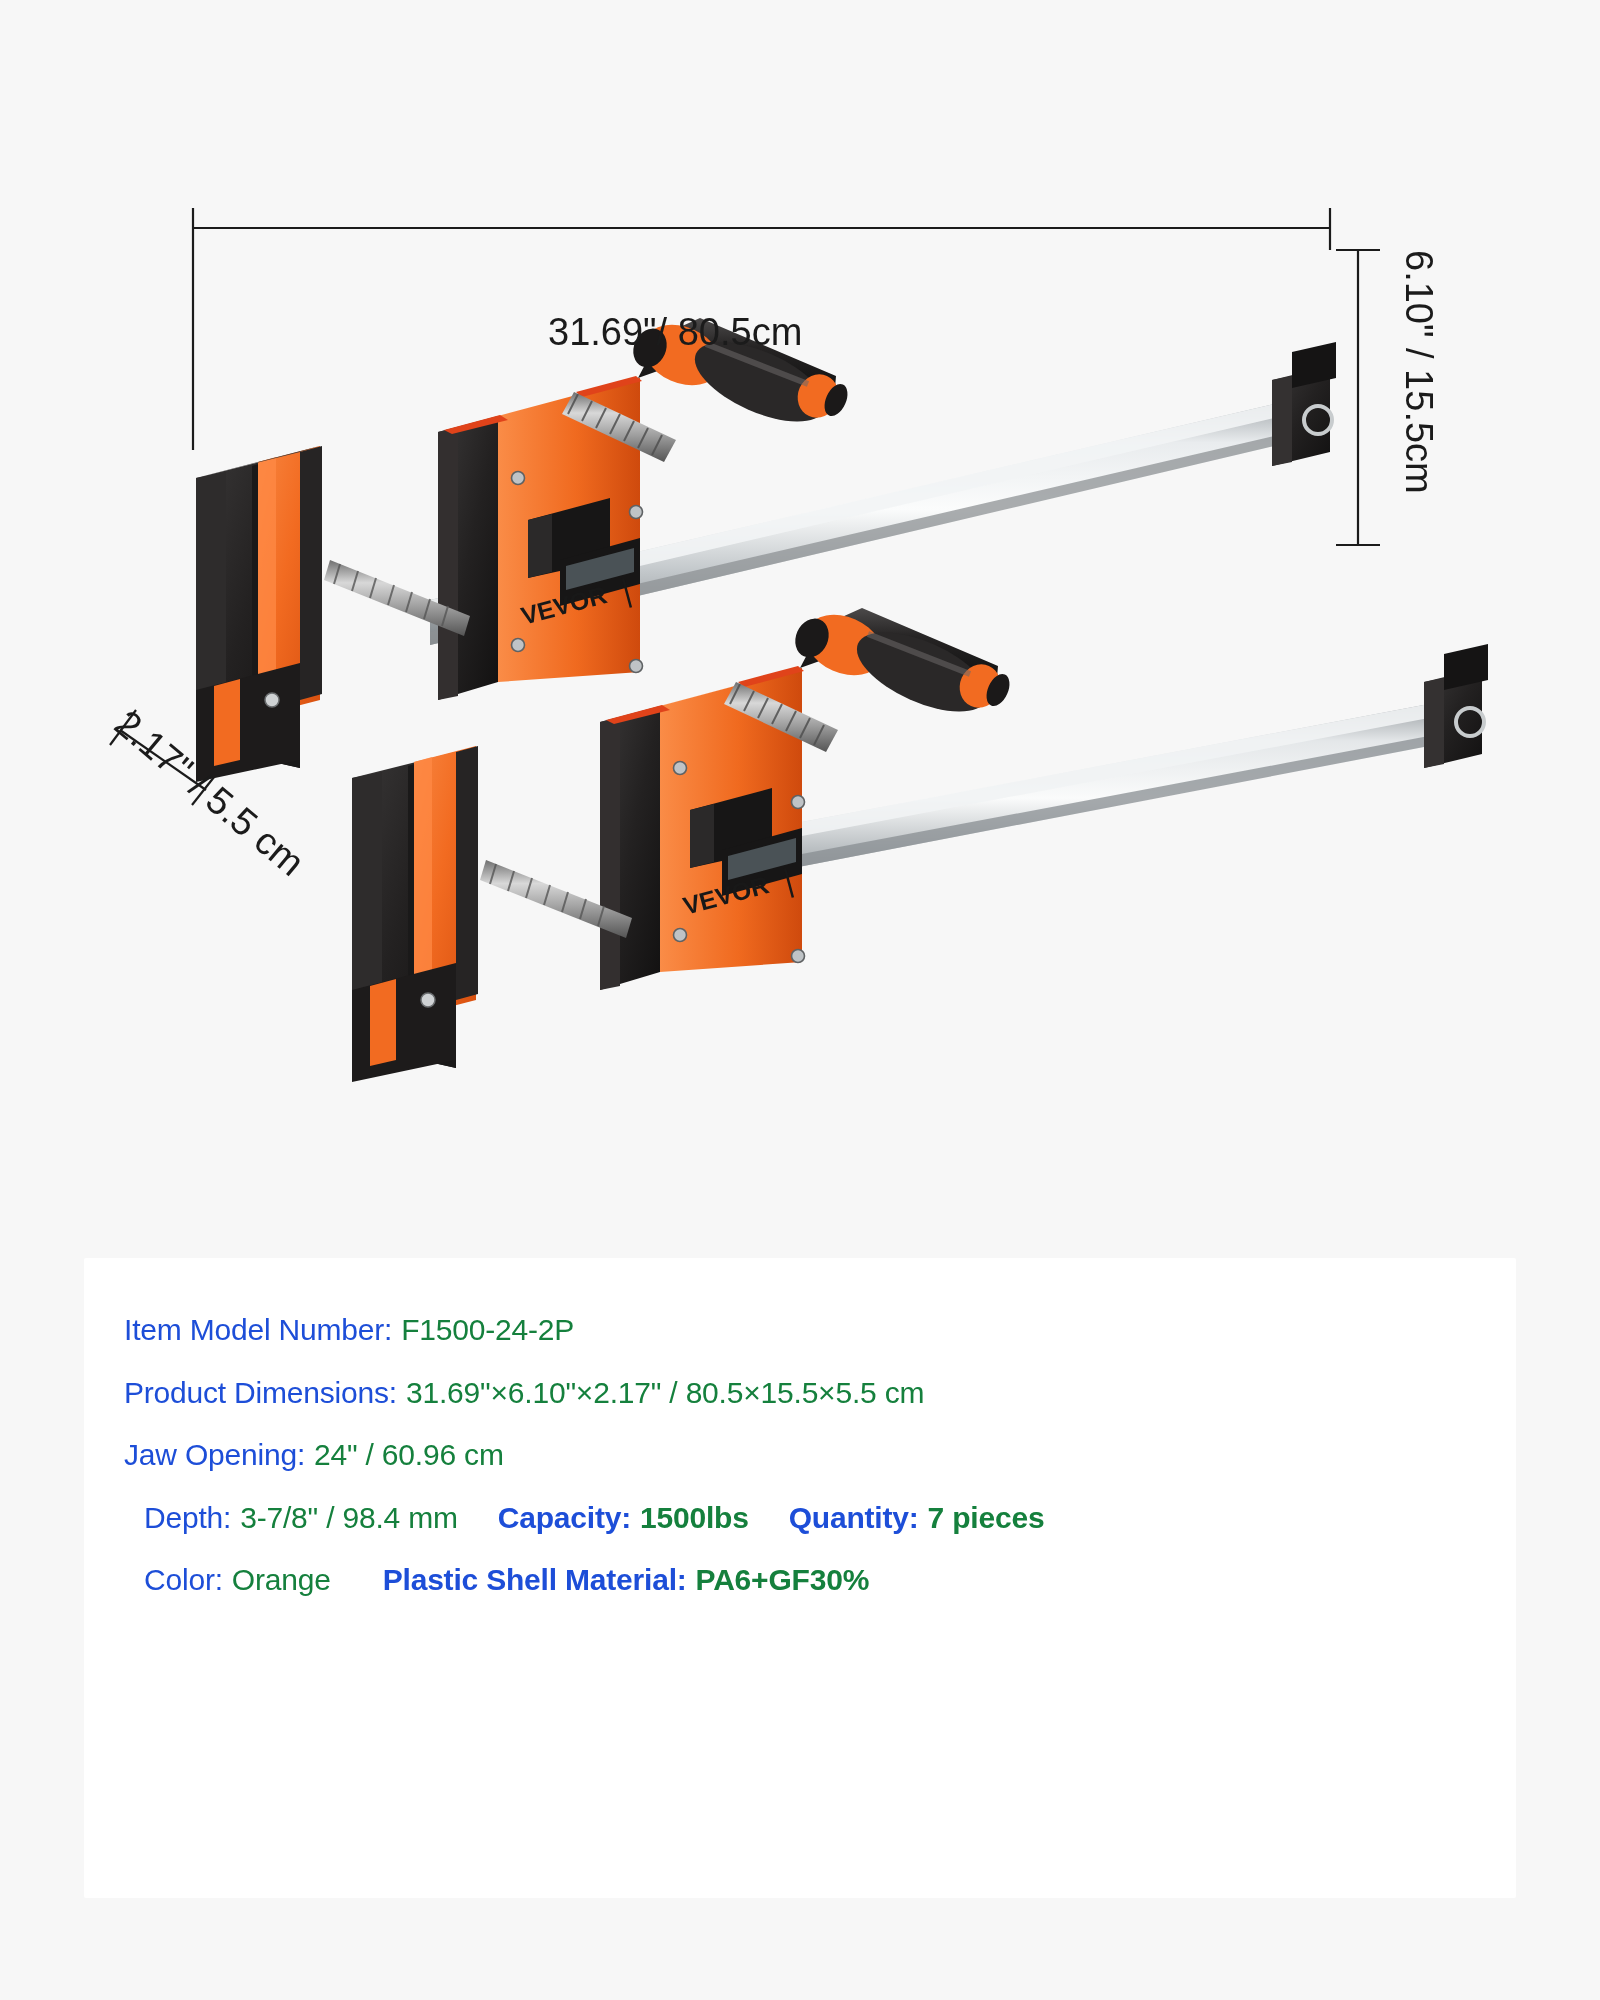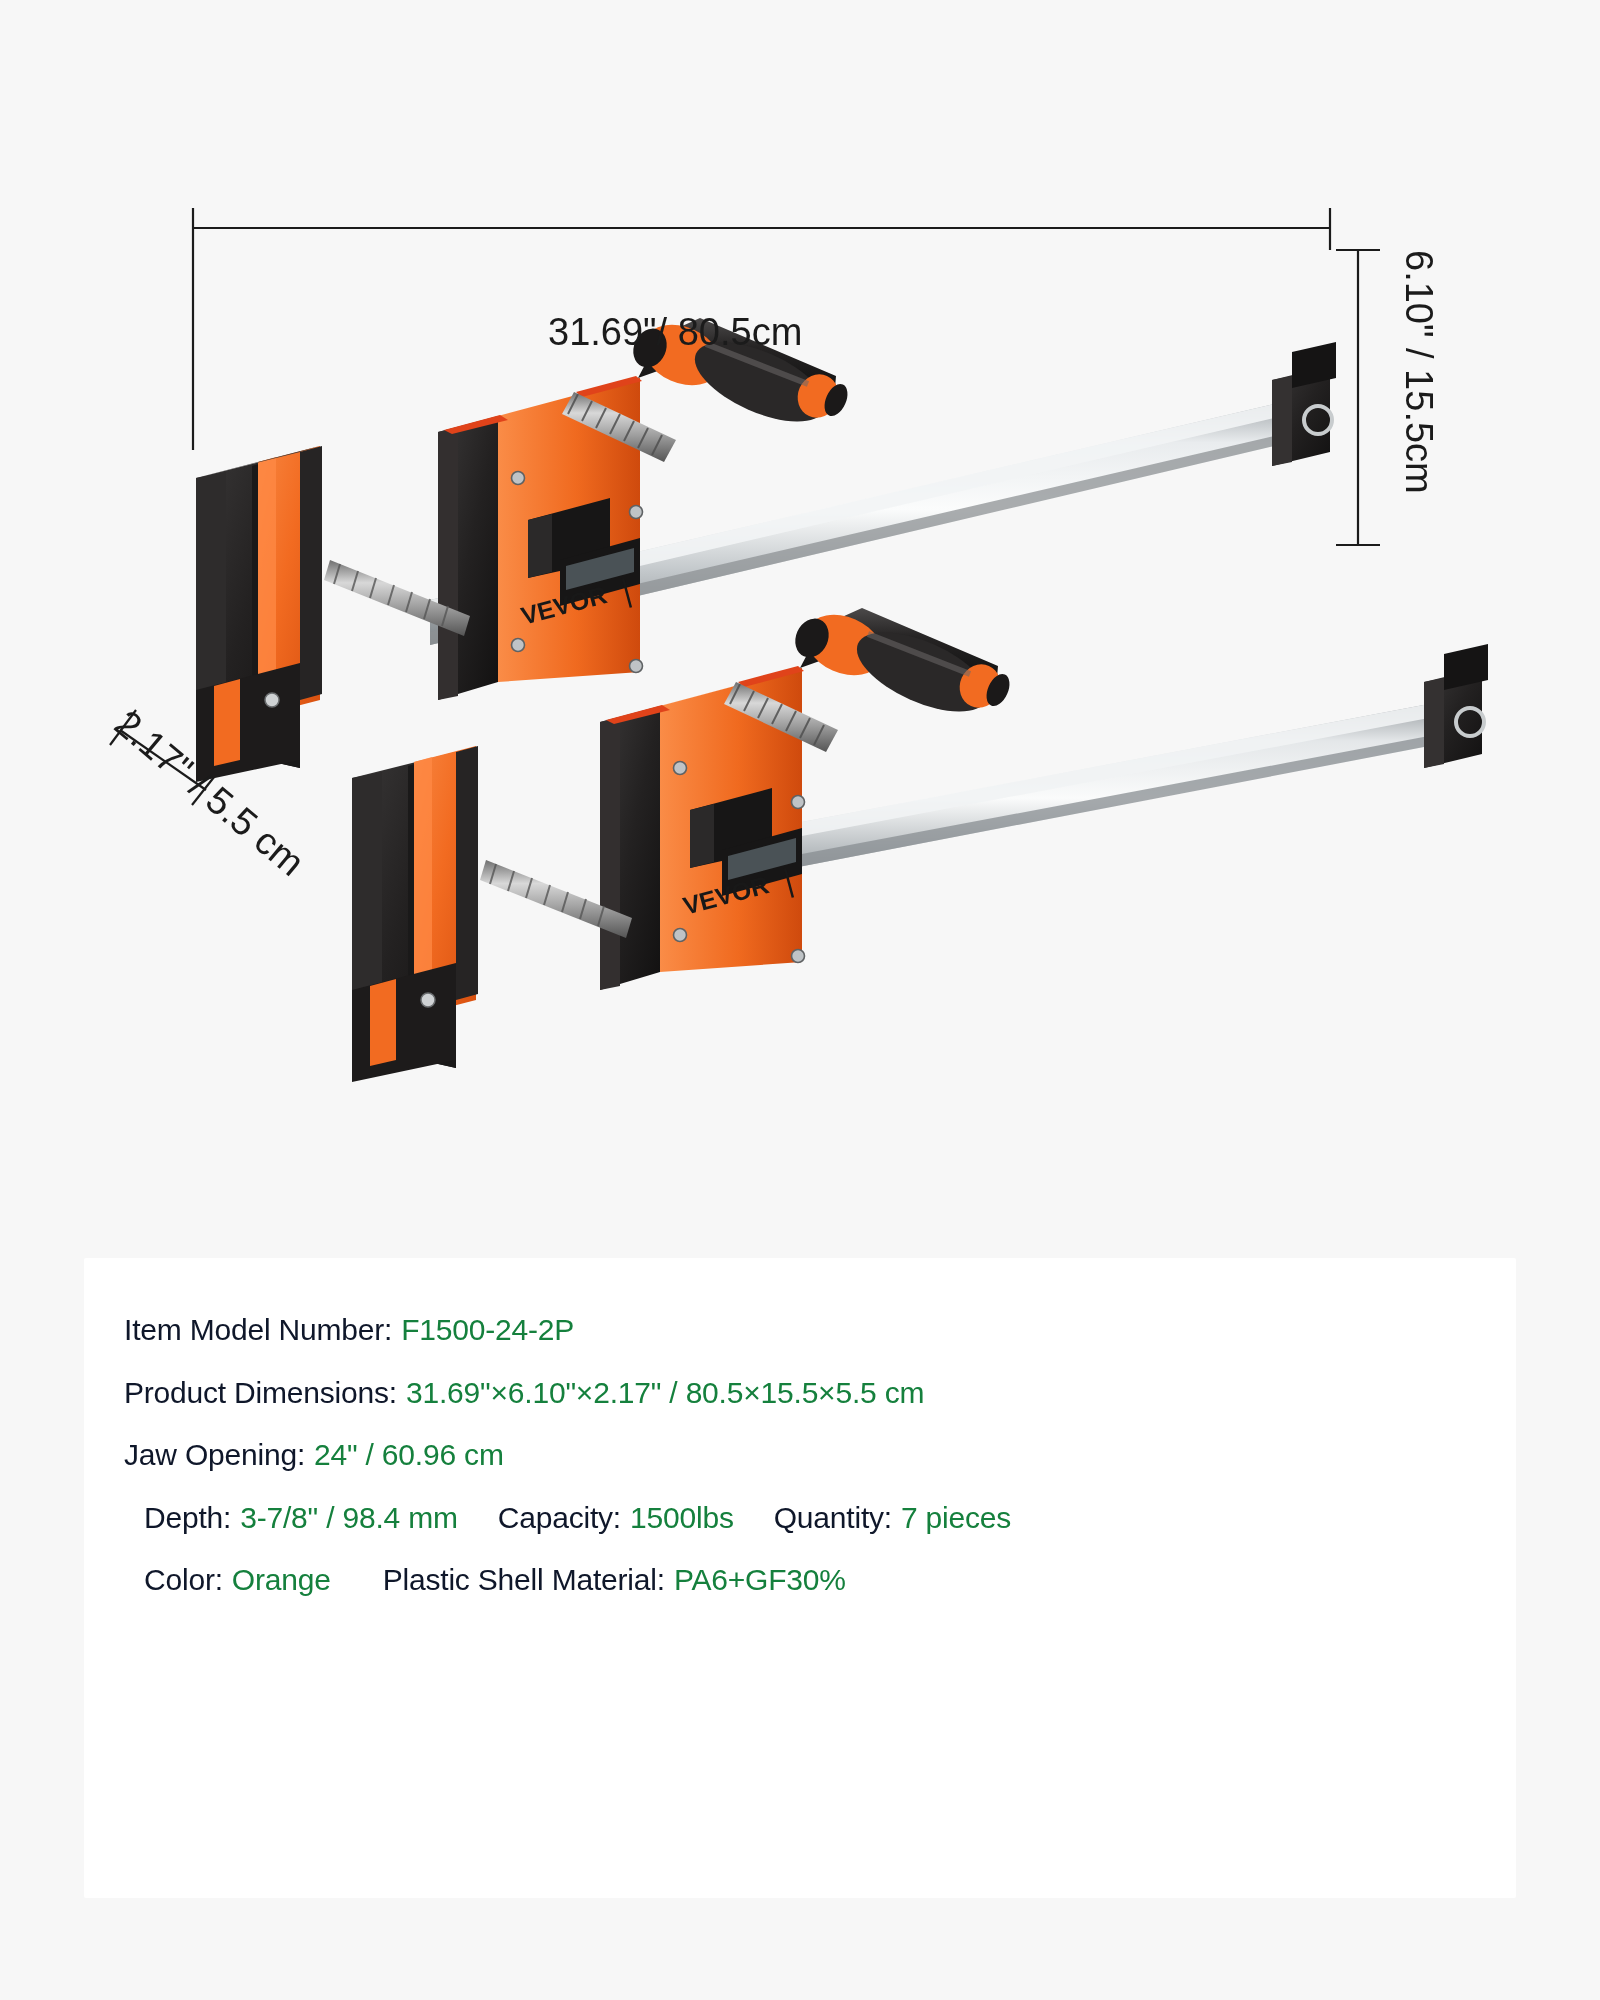--- a/index.html
+++ b/index.html
@@ -43,32 +43,32 @@
     padding: 52px 40px 0 40px;
   }
   .spec-row {
     display: flex;
     align-items: baseline;
     flex-wrap: wrap;
     margin-bottom: 22px;
     line-height: 1.35;
   }
   .spec-label {
-    color: #0f172a;
+    color: #1d4ed8;
     font-size: 30px;
     letter-spacing: -0.2px;
   }
   .spec-value {
     color: #15803d;
     font-size: 30px;
     letter-spacing: -0.2px;
     margin-left: 9px;
   }
   .inline-group { display: flex; align-items: baseline; margin-left: 20px; }
-  .inline-group + .inline-group { margin-left: 46px; }
+  .inline-group + .inline-group { margin-left: 46px; font-weight: bold; }
 
   .row-depth .inline-group + .inline-group { margin-left: 40px; }
   .row-color .inline-group + .inline-group { margin-left: 52px; }
 </style>
 </head>
 <body>
 
 <div id="page">
 
   <div id="illustration">

